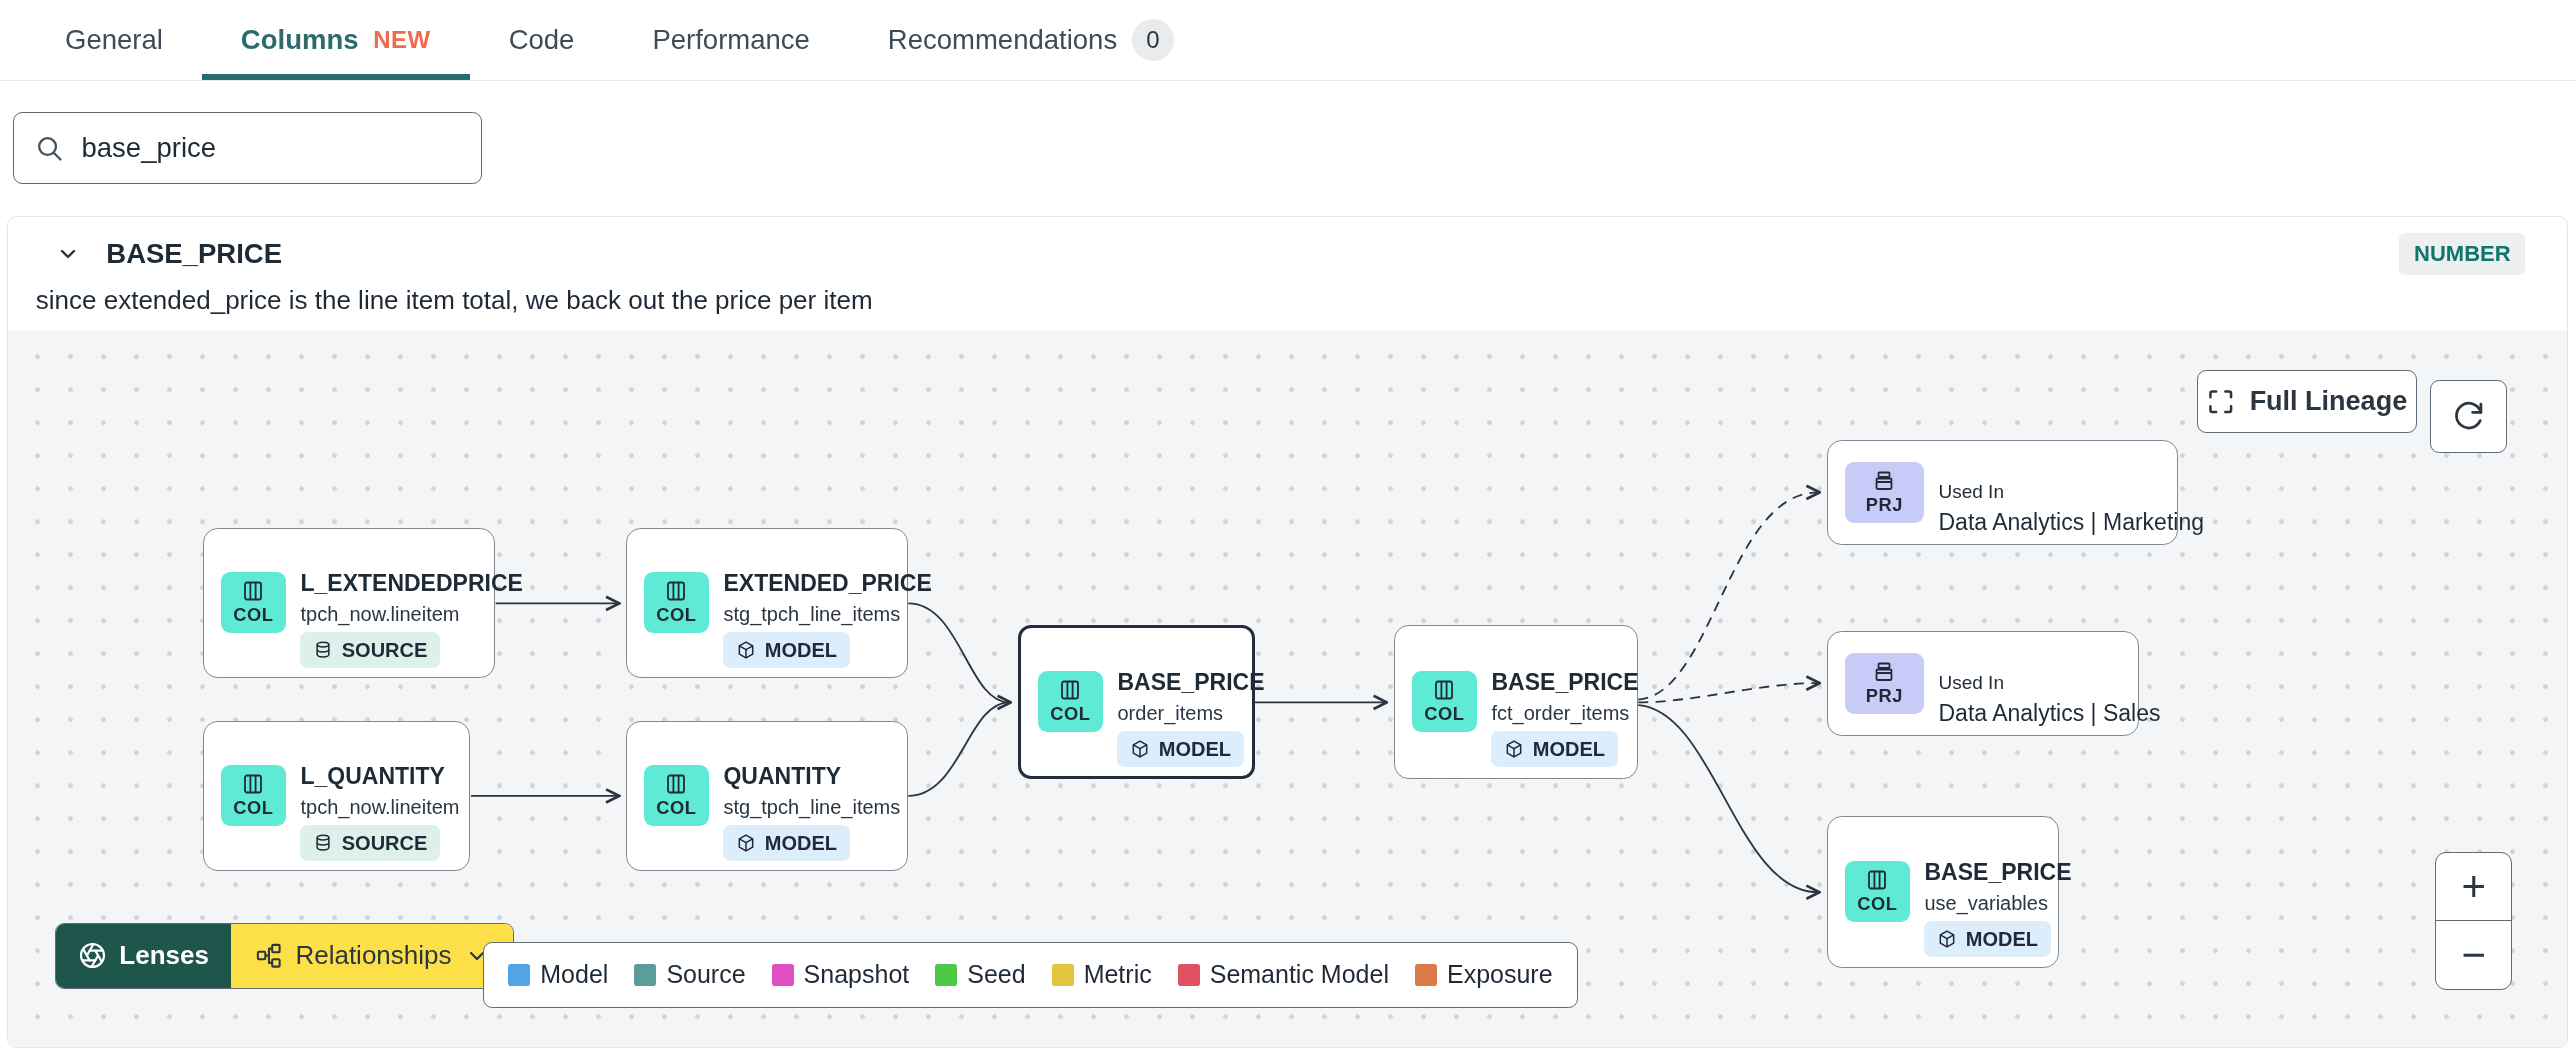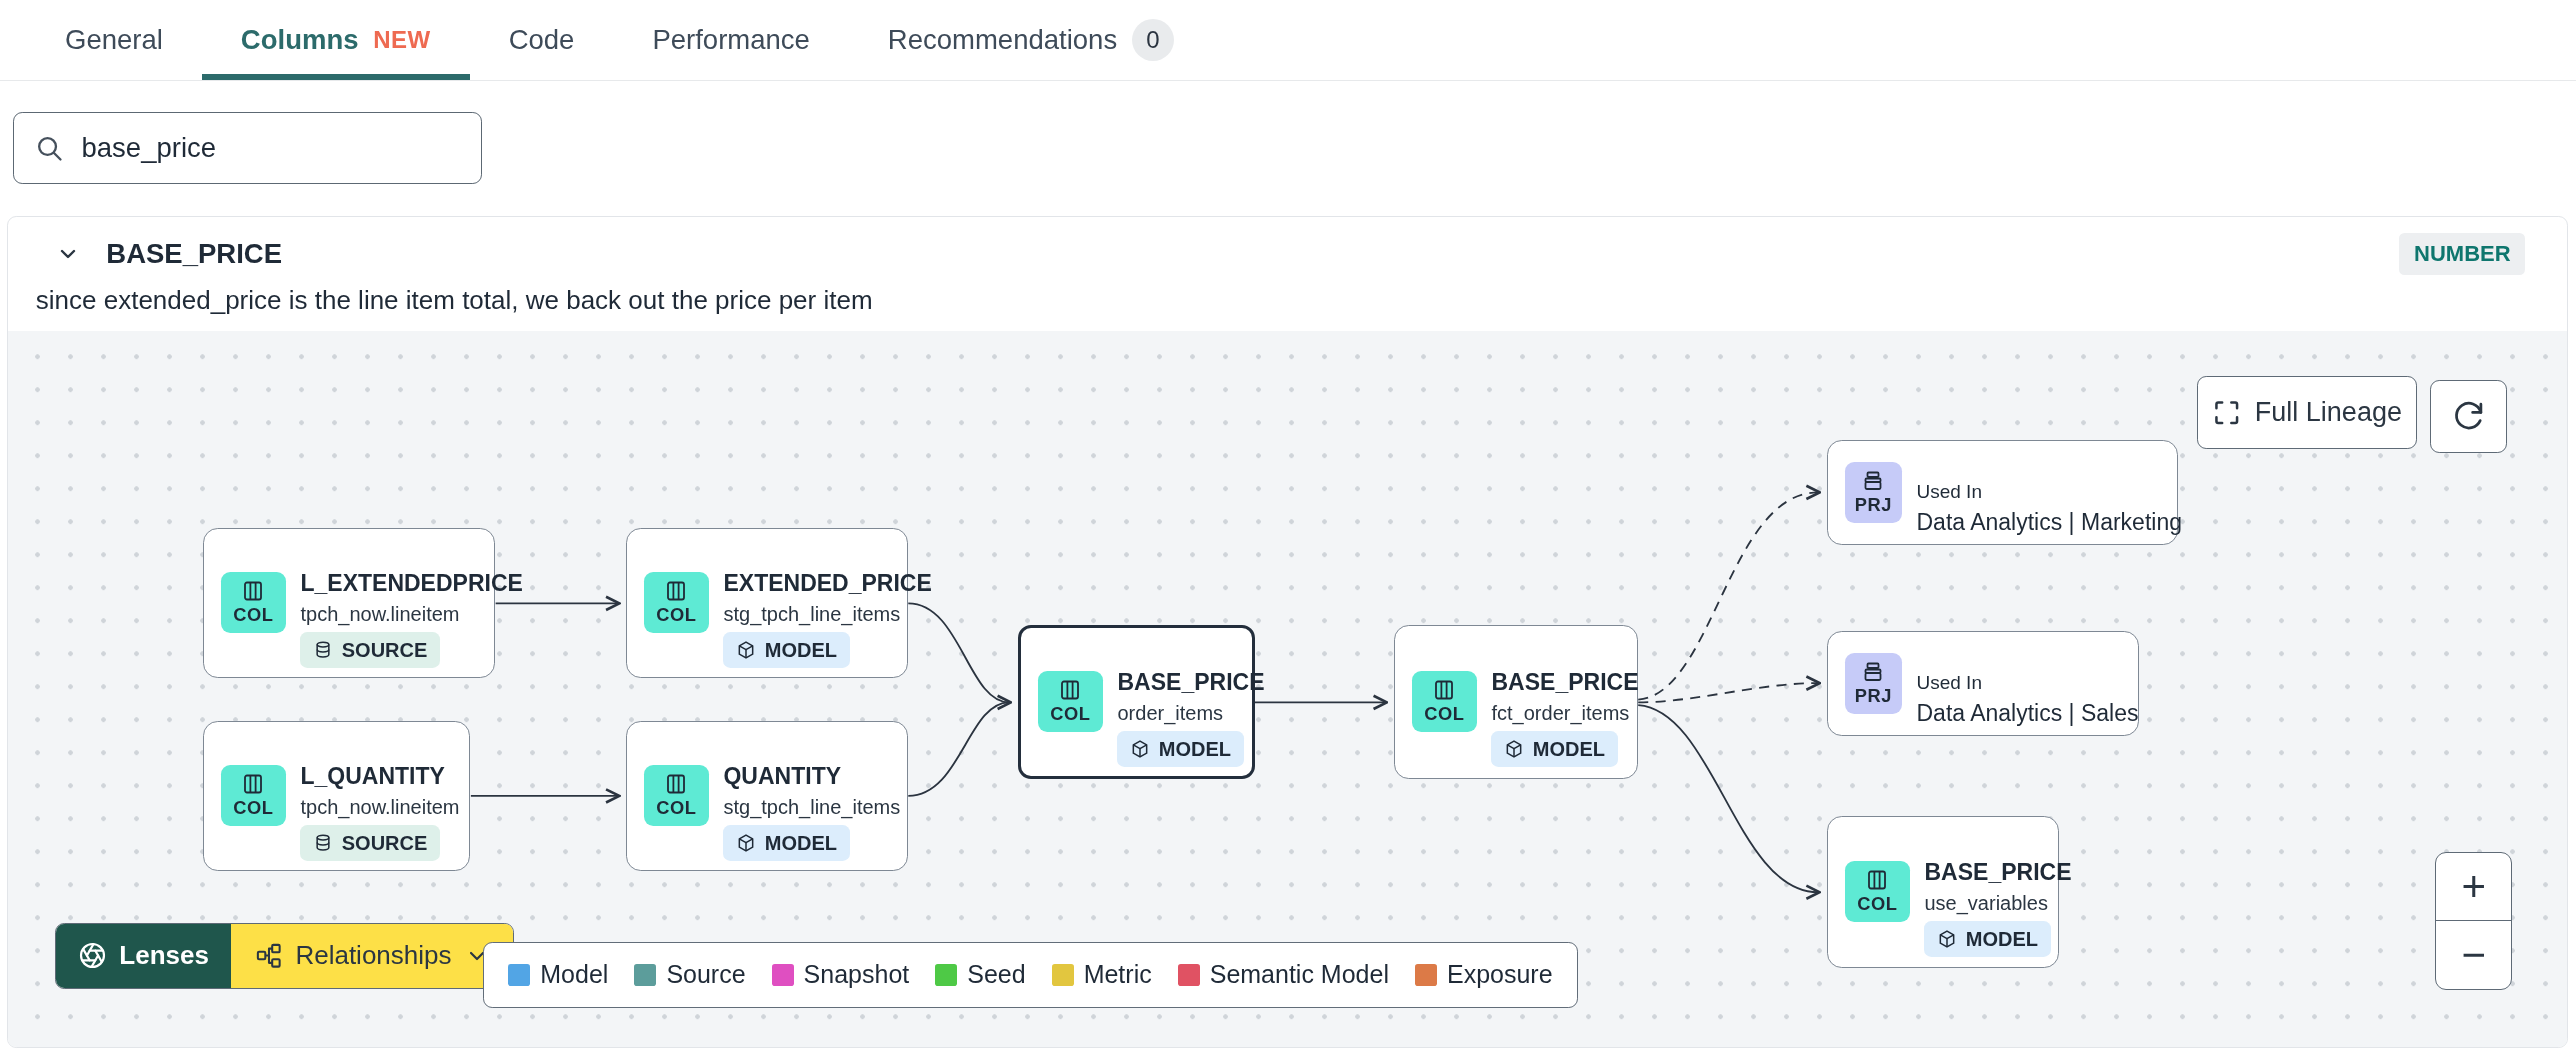--- a/index.html
+++ b/index.html
@@ -32,21 +32,21 @@
   .canvas { position:relative; width:100%; height:718px;
     background-color:#f3f5f7;
     background-image: radial-gradient(circle, #cfd4d9 2px, transparent 2.6px);
     background-size:33px 33px; background-position:13px 9.2px; }
   .edges { position:absolute; left:0; top:0; width:2558px; height:718px; }
 
   
   .node { position:absolute; background:#fff; border:1.8px solid #7e8894; border-radius:14.7px; display:flex; align-items:center; gap:14.7px; padding:0 16.5px; }
   .node.selected { border:3.7px solid #232e3c; border-radius:13px; }
   .chip { flex:none; width:65px; height:61px; background:#5eead4; border-radius:9.2px; display:flex; flex-direction:column; align-items:center; justify-content:center; gap:0.9px; }
-  .chip.prj { width:57px; height:61px; background:#c6cbf8; }
+  .chip.prj { width:79px; height:61px; background:#c6cbf8; }
   .chip-label { font-size:18.3px; font-weight:600; letter-spacing:0.5px; color:#1f2a37; }
   .node-body { display:flex; flex-direction:column; align-items:flex-start; gap:6.4px;margin-top:32px; }
   .node-title { font-size:23px; font-weight:600; color:#1f2a37; white-space:nowrap; }
   .node-sub { font-size:20px; color:#2b3642; white-space:nowrap; }
   .nbadge { display:flex; align-items:center; gap:8.3px; border-radius:7.3px; padding:6.4px 13px; font-size:20px; font-weight:600; color:#1f2a37; }
   .nbadge.source { background:#def0ea; }
   .nbadge.model { background:#dcedfc; }
   .usedin-label { font-size:19px; color:#1f2a37; }
   .usedin-name { font-size:23px; color:#1f2a37; white-space:nowrap; }
 
@@ -123,21 +123,21 @@
           <path d="M504 507 H664" marker-end="url(#arr)"></path>
           <path d="M981 297 C1038 297 1046 405 1091 405" marker-end="url(#arr)"></path>
           <path d="M981 507 C1038 507 1046 405 1091 405"></path>
           <path d="M1359 405 H1501" marker-end="url(#arr)"></path>
           <path d="M1777 402 C1858 396 1876 176 1973 176" stroke-dasharray="11 8" marker-end="url(#arr)"></path>
           <path d="M1777 405 C1840 405 1906 384 1973 384" stroke-dasharray="11 8" marker-end="url(#arr)"></path>
           <path d="M1777 408 C1860 414 1884 612 1973 612" marker-end="url(#arr)"></path>
         </g>
       </svg>
 
-      <div class="ctl-btn" style="left:2189px; top:45px; width:220px; height:73px;">
+      <div class="ctl-btn" style="left:2189px; top:39px; width:220px; height:63px;font-weight:bold;">
         <svg class="icon" width="27.5" height="27.5" viewBox="0 0 24 24" fill="none" stroke="#2b3642" stroke-width="2.2" stroke-linecap="round">
             <path d="M3 8V4.5 Q3 3 4.5 3H8"></path>
             <path d="M16 3h3.5Q21 3 21 4.5V8"></path>
             <path d="M21 16v3.5Q21 21 19.5 21H16"></path>
             <path d="M8 21H4.5Q3 21 3 19.5V16"></path>
           </svg>
         <span>Full Lineage</span>
       </div>
       <div class="ctl-btn" style="left:2422px; top:49px; width:77px; height:73px;">
         <svg class="icon" width="33" height="33" viewBox="0 0 24 24" fill="none" stroke="#2b3642" stroke-width="2" stroke-linecap="round" stroke-linejoin="round">

